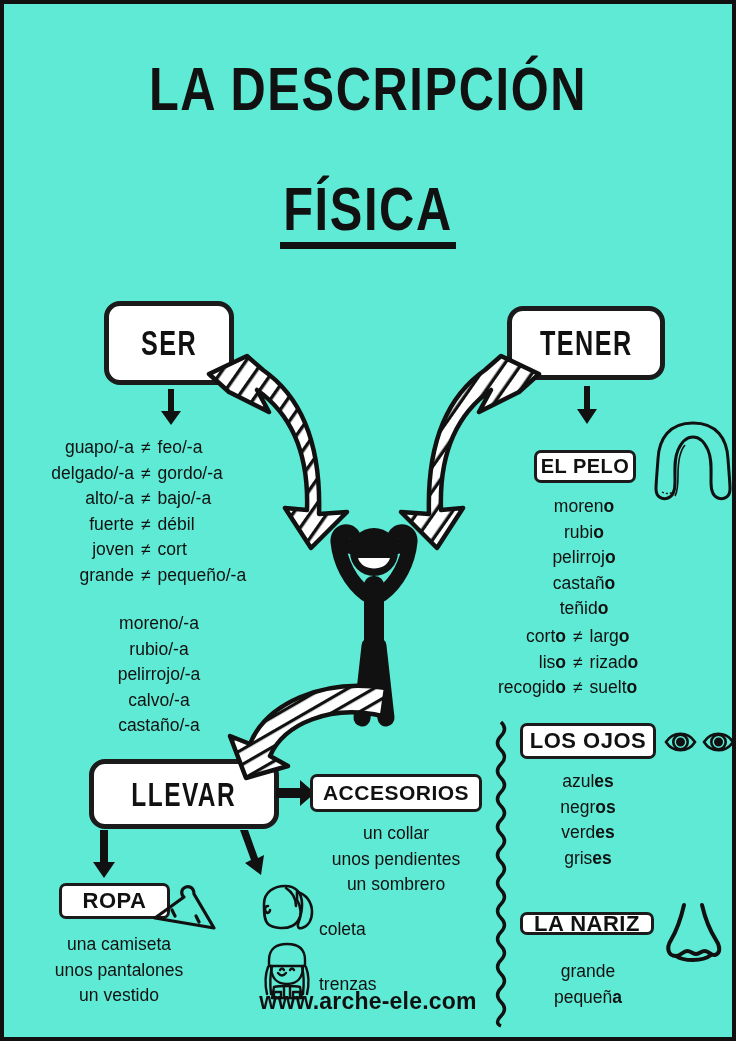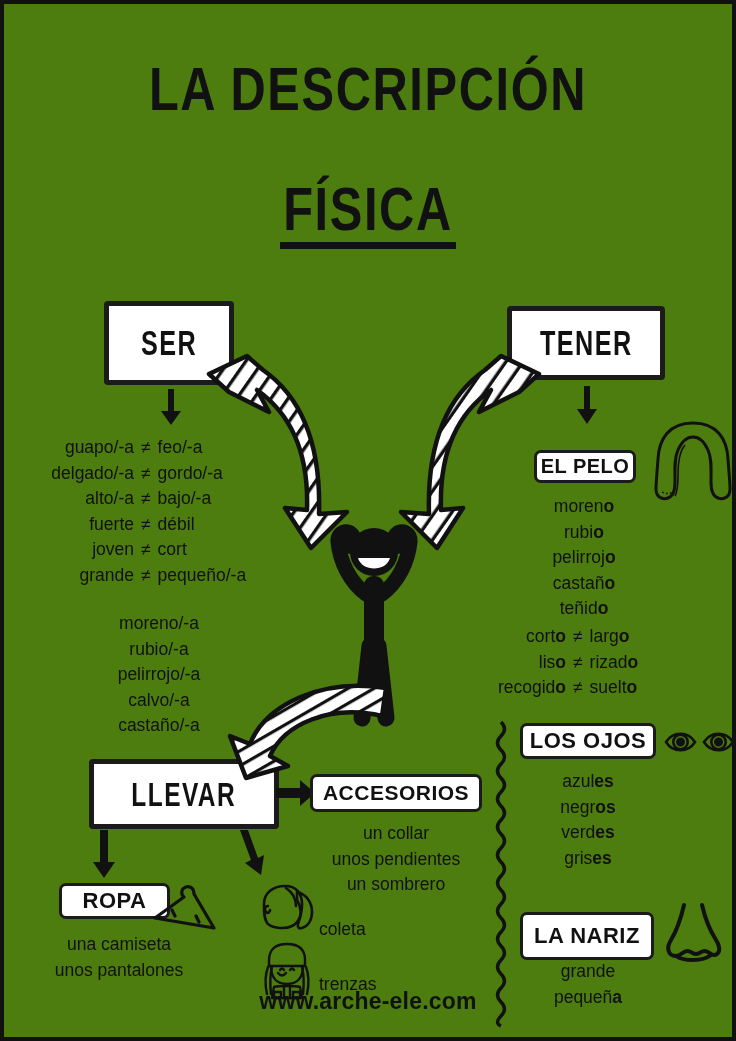--- a/index.html
+++ b/index.html
@@ -5,21 +5,21 @@
 <style>
   html,body{margin:0;padding:0;background:#ffffff;}
   body{
     font-family:"Liberation Sans", sans-serif;
     color:#111111;
   }
   #poster{
     position:relative;
     width:736px;
     height:1041px;
-    background:#4d7c0f;
+    background:#5eead4;
     border:4px solid #111111;
     box-sizing:border-box;
     overflow:hidden;
   }
 
   
   .title-main{
     position:absolute;
     left:0; right:0;
     top:55px;
@@ -46,21 +46,21 @@
     display:inline-block;
     transform:scaleX(0.80);
     border-bottom:7px solid #111;
     padding:0 4px 2px 4px;
   }
 
   
   .vbox{
     position:absolute;
     border:5px solid #1b1b1b;
-    border-radius:4px;
+    border-radius:16px;
     background:#fff;
     display:flex;
     align-items:center;
     justify-content:center;
     font-family:"Liberation Sans Narrow","Liberation Sans",sans-serif;
     font-weight:bold;
     letter-spacing:2px;
     box-sizing:border-box;
   }
   .vbox span{display:inline-block;transform:scaleX(0.72);}
@@ -232,21 +232,21 @@
     </g>
   </svg>
 
   <div class="wordlist center" style="left:500px;top:765px;width:168px;">
     <div><span>azul</span><b>es</b></div>
     <div><span>negr</span><b>os</b></div>
     <div><span>verd</span><b>es</b></div>
     <div><span>gris</span><b>es</b></div>
   </div>
 
-  <div class="sbox" style="left:516px;top:908px;width:134px;height:48px;font-size:22px;">
+  <div class="sbox" style="left:516px;top:908px;width:134px;height:23px;font-size:22px;">
     <span>LA NARIZ</span>
   </div>
   <svg style="left:658px;top:898px;" width="60" height="62" viewBox="0 0 60 62">
     <path d="M22 3 C19 16 15 28 9 38 C4 46 6 54 14 54 C19 54 21 49 25 49
              C29 49 31 52 34 52 C37 52 39 49 43 49 C47 49 49 54 53 53
              C59 51 58 44 54 38 C47 27 43 16 40 3" fill="none" stroke="#111" stroke-width="4" stroke-linecap="round" stroke-linejoin="round"></path>
     <path d="M14 54 C18 57 24 58 31 58 C38 58 44 57 49 53" fill="none" stroke="#111" stroke-width="4" stroke-linecap="round"></path>
   </svg>
 
   <div class="wordlist center" style="left:500px;top:955px;width:168px;">
@@ -283,20 +283,21 @@
     <span>ROPA</span>
   </div>
   <svg style="left:148px;top:878px;" width="72" height="56" viewBox="0 0 72 56">
     <path d="M42 12 C42 5 36 3 32 6 C29 8 29 13 32 15 L3 36 L62 46 Z" fill="none" stroke="#111" stroke-width="3.2" stroke-linejoin="round" stroke-linecap="round"></path>
     <path d="M20 28 l3 6" stroke="#111" stroke-width="3.2" stroke-linecap="round"></path>
     <path d="M44 34 l3 6" stroke="#111" stroke-width="3.2" stroke-linecap="round"></path>
   </svg>
   <div class="wordlist center" style="left:20px;top:928px;width:190px;">
     <div>una camiseta</div>
     <div>unos pantalones</div>
+    <div>un vestido</div>
   </div>
 
   <svg style="left:252px;top:880px;" width="62" height="52" viewBox="0 0 62 52">
     <g fill="none" stroke="#111" stroke-width="2.6" stroke-linejoin="round" stroke-linecap="round">
       <path d="M8 20 C8 8 18 2 29 2 C40 2 46 9 46 20 C46 30 44 38 36 42
                C30 45 18 45 12 40 C8 36 8 28 8 20 Z"></path>
       <path d="M30 4 C36 8 40 14 40 22"></path>
       <path d="M41 8 C50 10 56 18 56 28 C56 36 52 42 46 44 C43 45 41 43 42 40
                C45 33 46 24 41 16 Z"></path>
       <path d="M12 22 C9 22 8 26 10 28 C12 30 14 28 14 26"></path>

